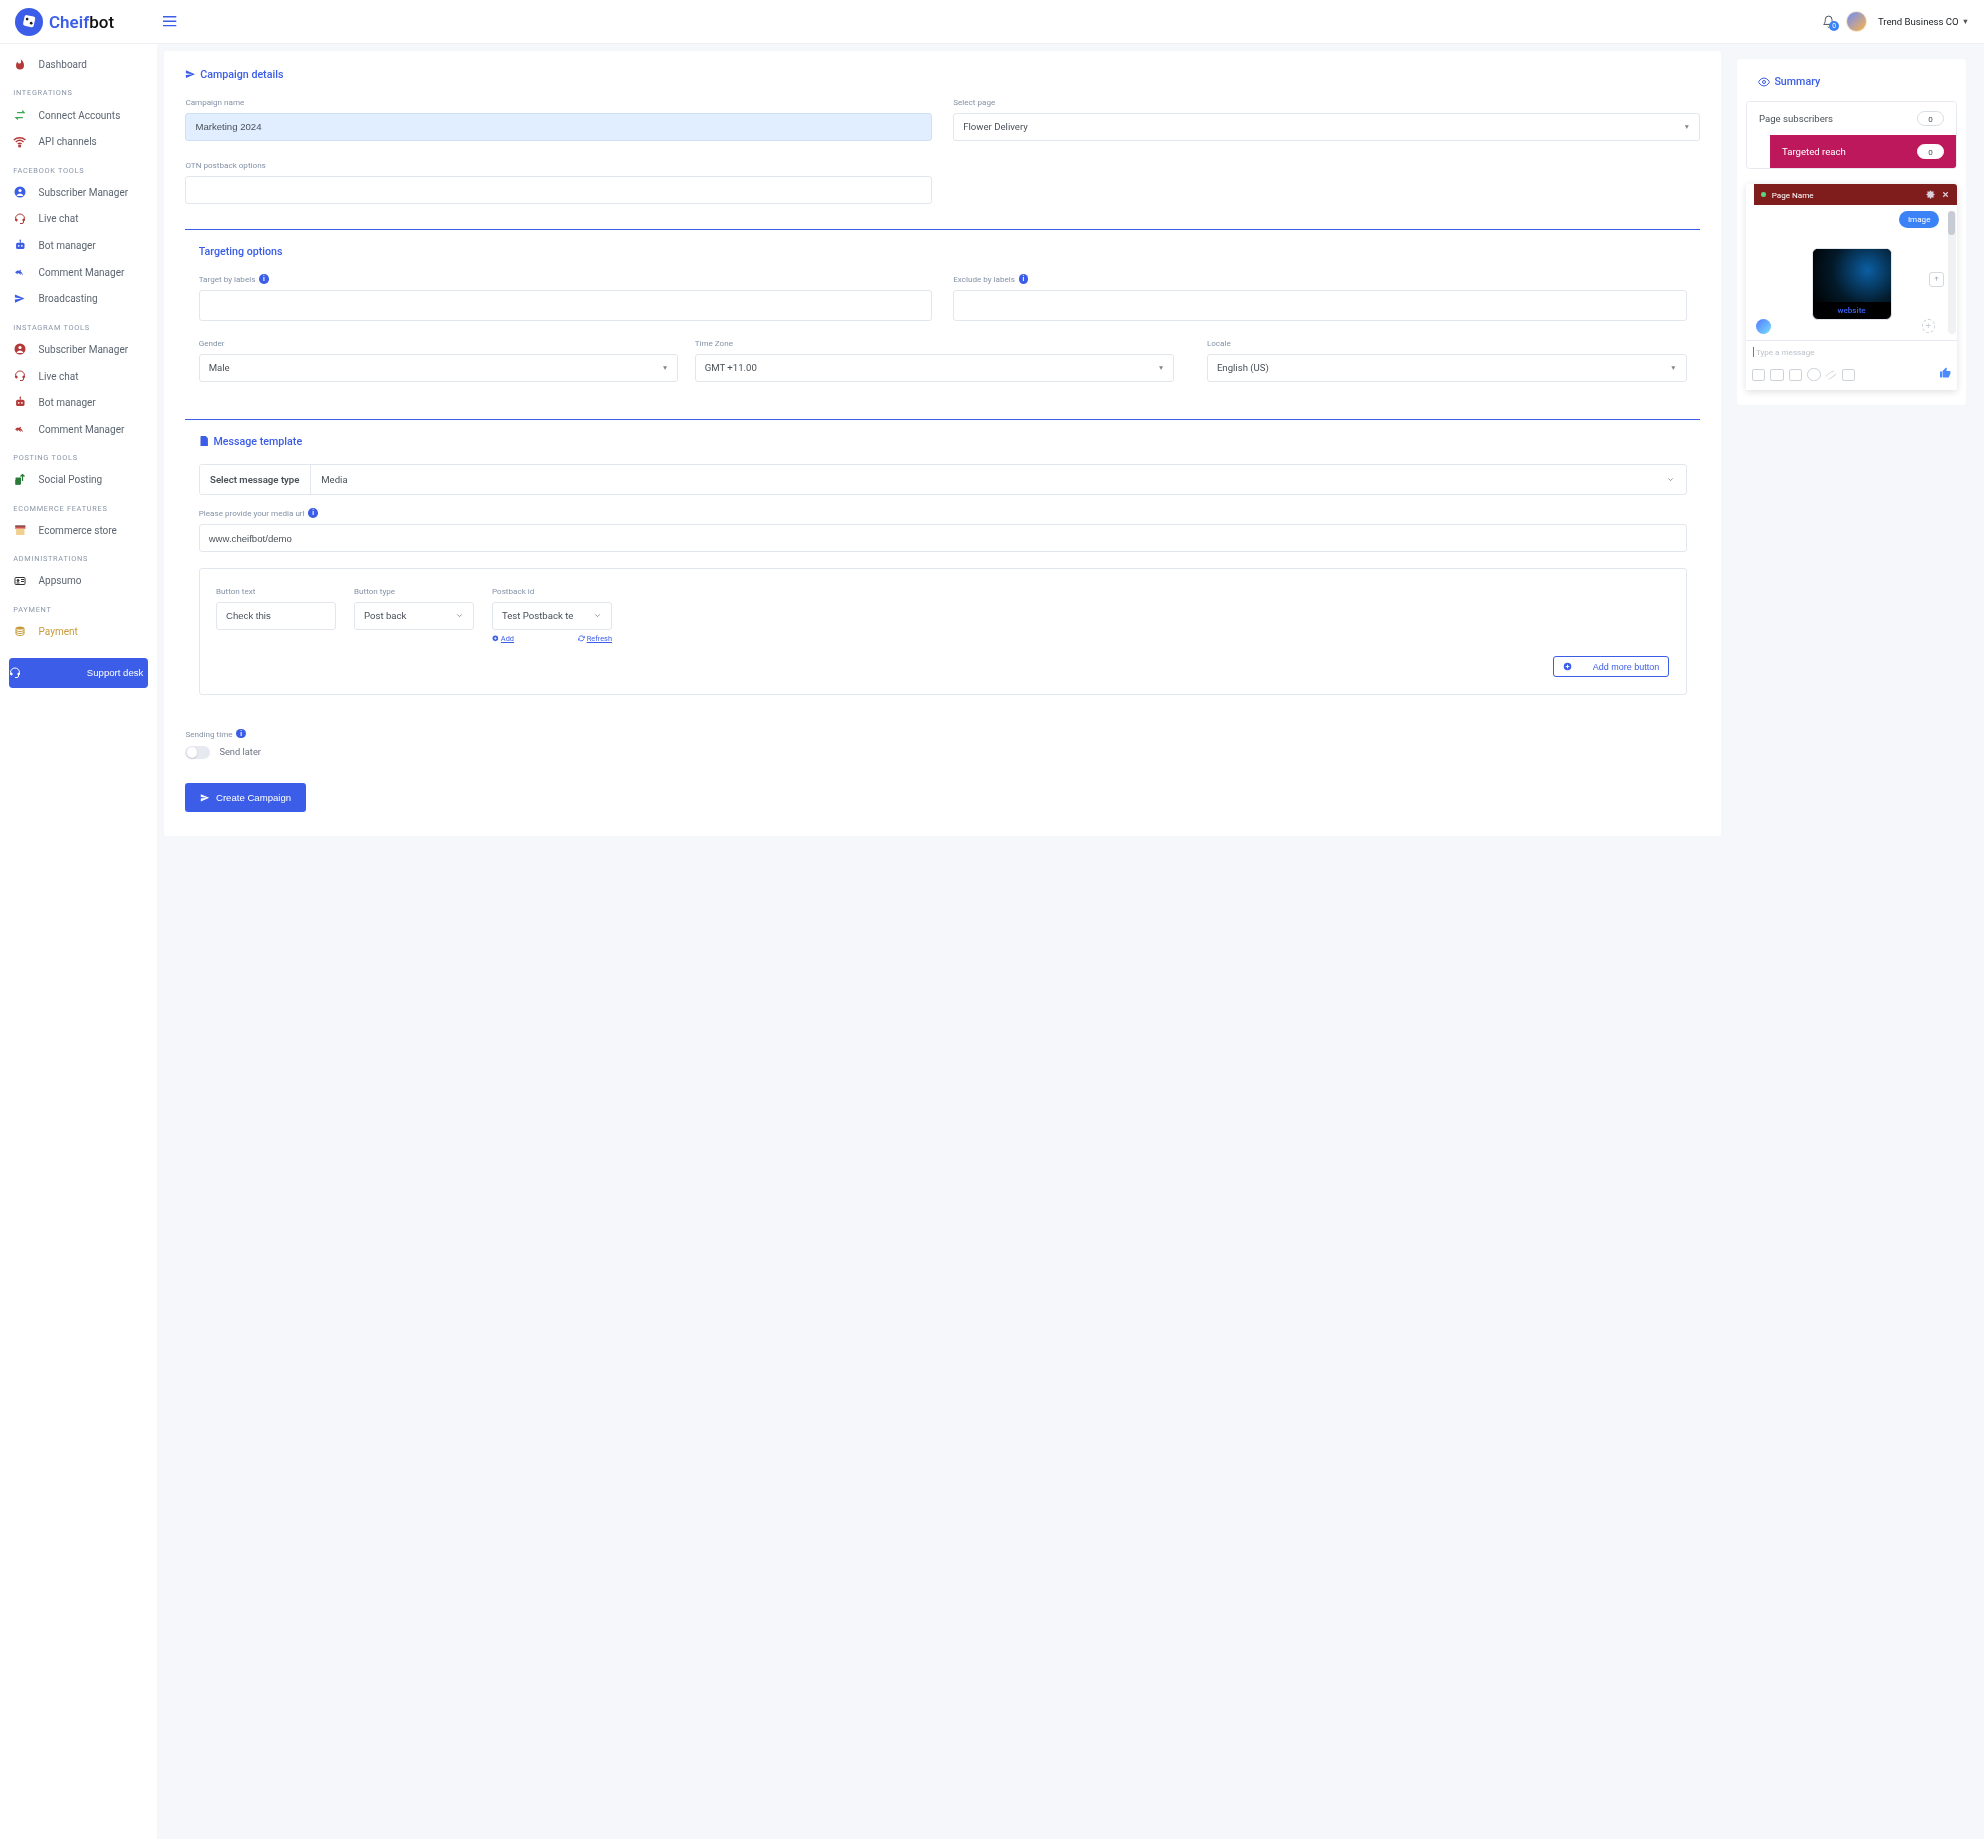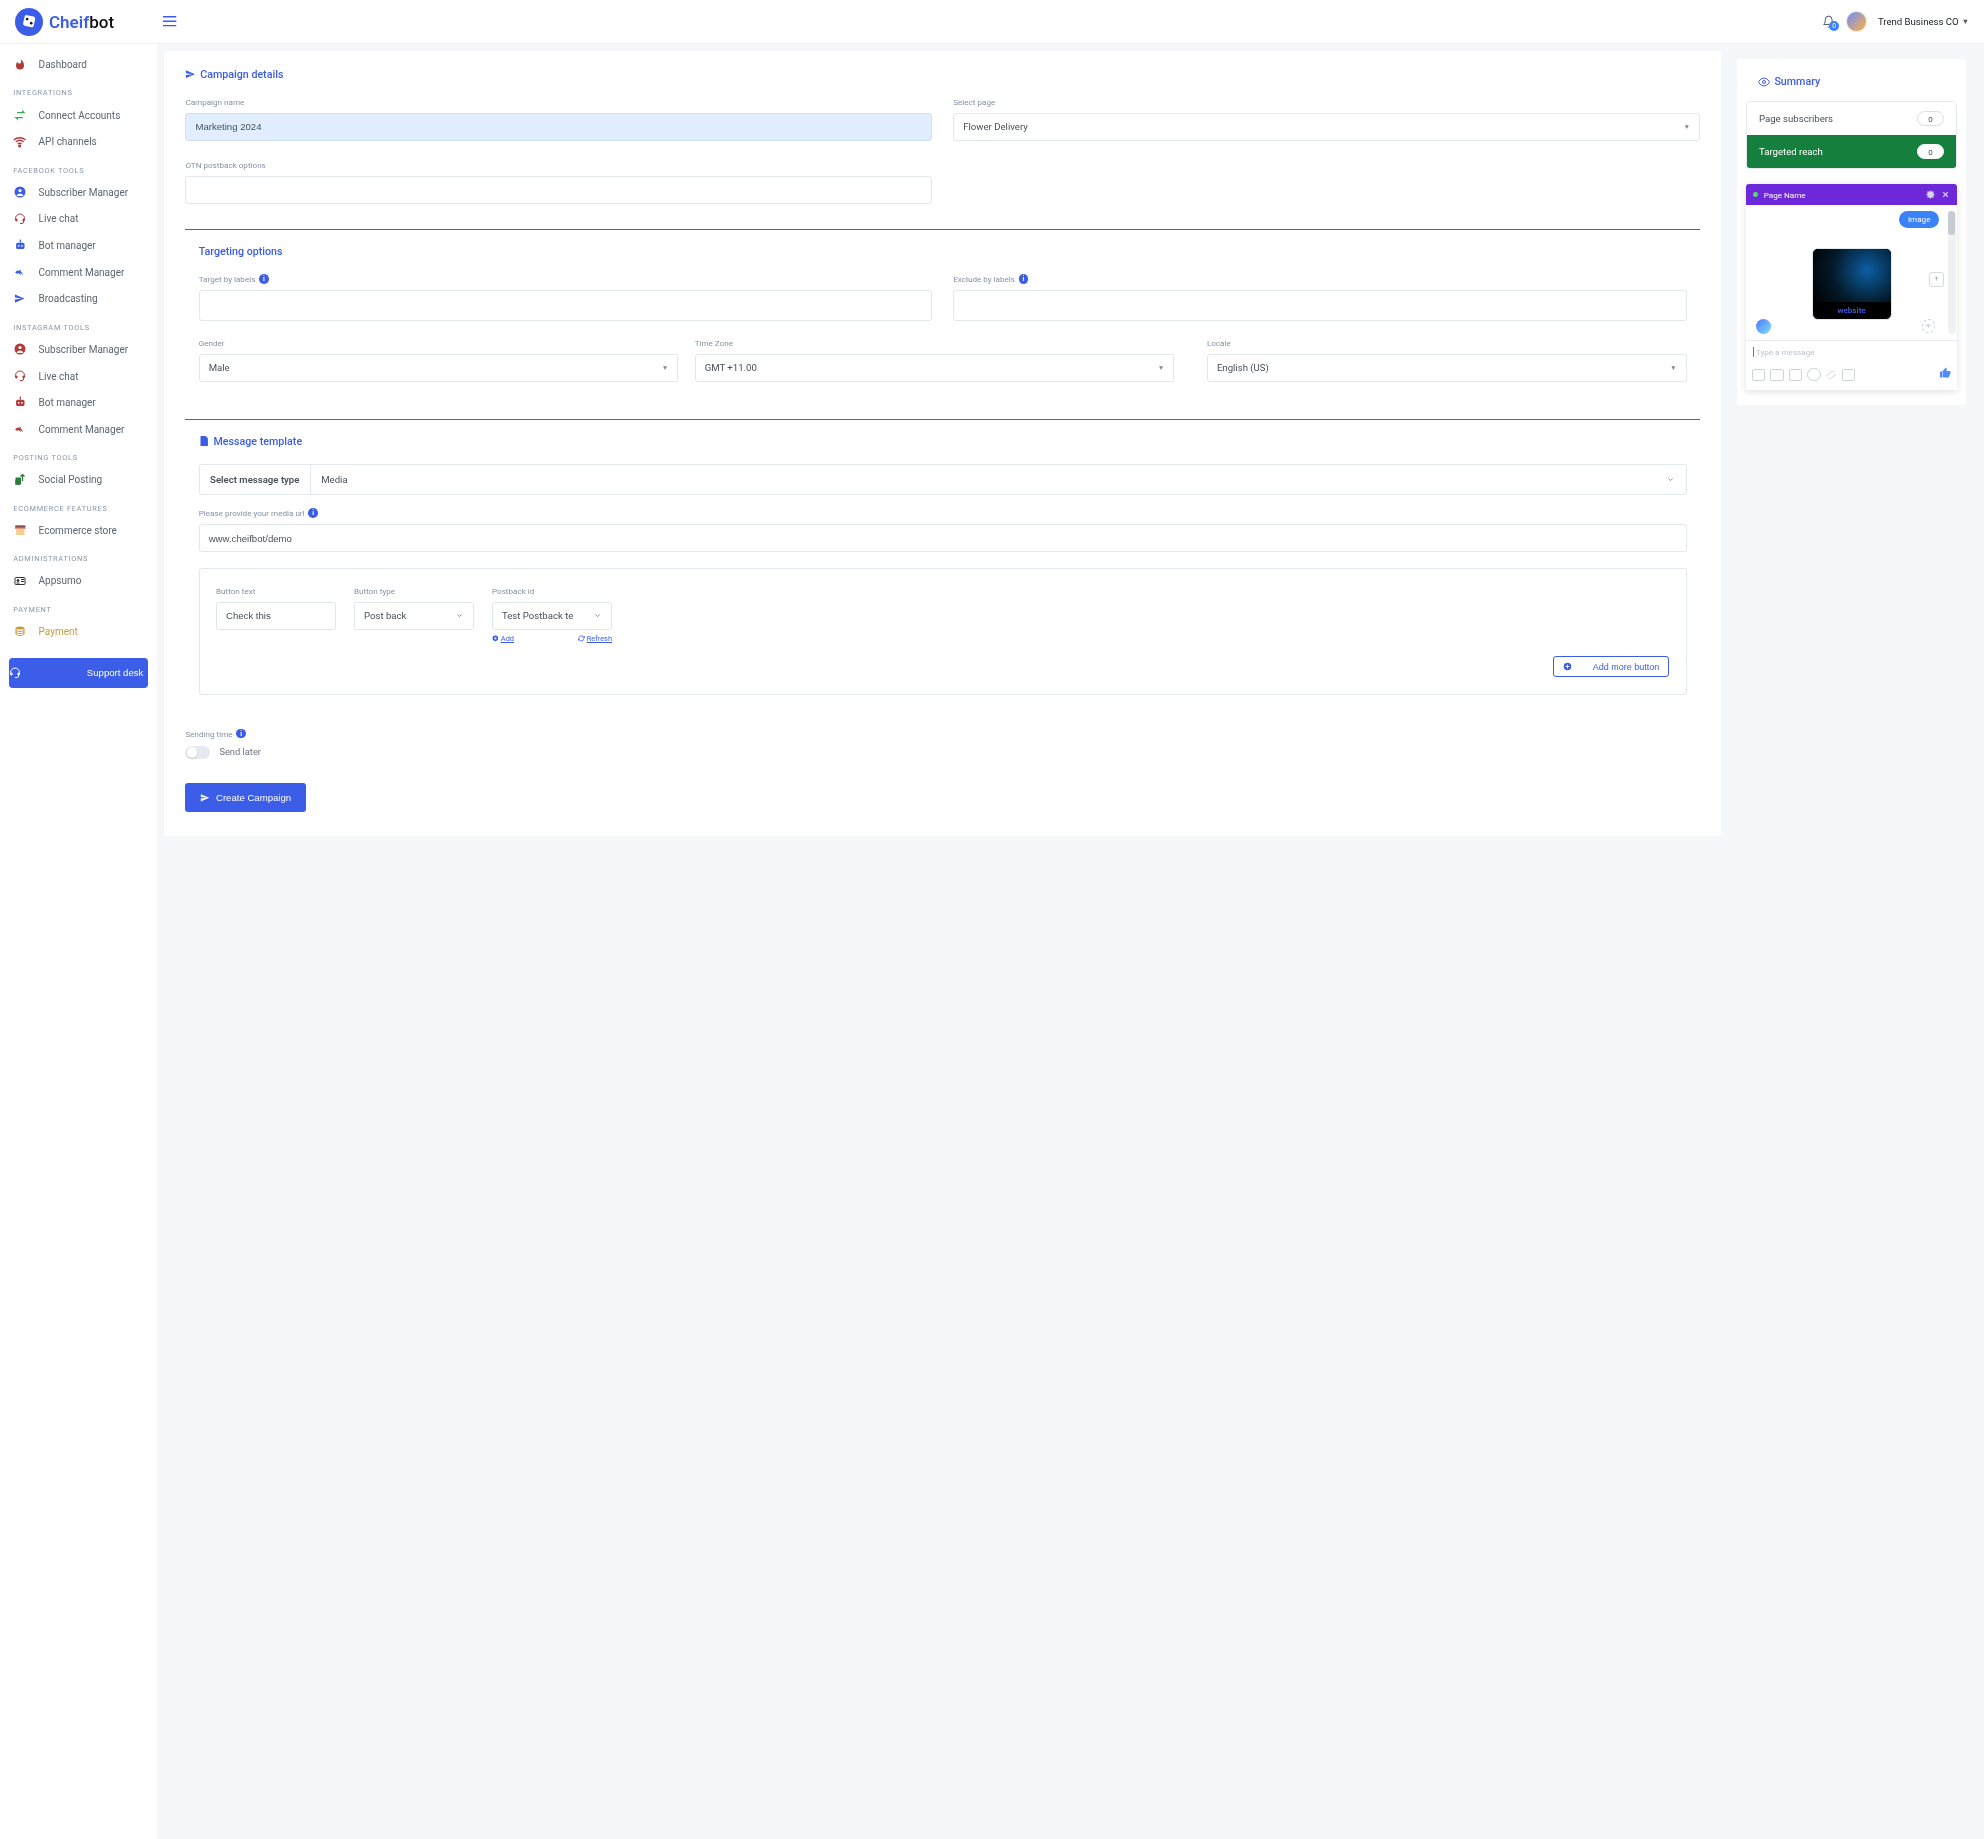--- a/index.html
+++ b/index.html
@@ -72,27 +72,27 @@
   .toggle{width:25px;height:13.3px;background:#e6e9ef;border-radius:15px;position:relative;cursor:pointer;}
   .toggle::after{content:"";width:10.4px;height:10.4px;background:#fff;border-radius:50%;position:absolute;left:1.5px;top:1.5px;box-shadow:0 0.7px 1.5px rgba(0,0,0,0.2);}
   .send-later{display:flex;gap:9px;margin-top:7.4px;}
   .primary-btn{background:#3b5de7;color:#fff;border:none;border-radius:3px;padding:9px 15px;font-size:9.6px;display:flex;align-items:center;gap:6px;cursor:pointer;margin-top:24px;}
   
   
   .summary-title{color:#3b5de7;font-size:10.7px;font-weight:500;display:flex;align-items:center;gap:4.4px;padding:16.3px 21px 13.3px;}
   .stat-box{border:0.7px solid #e6e9ef;border-radius:3.7px;margin:0 9px 15px;overflow:hidden;}
   .stat-row{display:flex;justify-content:space-between;align-items:center;padding:9px 12px;font-size:9.6px;}
   .stat-row.white{background:#fff;color:#495057;}
-  .stat-row.blue{background:#15803d;color:#fff;}
+  .stat-row.blue{background:#be185d;color:#fff;margin-left:23px;}
   .stat-badge{background:#fff;border:0.7px solid #d8dce4;border-radius:9px;padding:1.5px 10.4px;font-size:8.1px;color:#495057;}
   .stat-row.blue .stat-badge{border-color:#fff;}
   
   
   .preview{margin:0 9px;box-shadow:0 1.5px 7.4px rgba(0,0,0,0.12);border-radius:3px 3px 0 0;overflow:hidden;background:#fff;}
-  .pv-head{background:#6d28d9;color:#fff;padding:5.2px 7.4px;display:flex;align-items:center;font-size:8.1px;}
+  .pv-head{background:#7f1d1d;color:#fff;padding:5.2px 7.4px;display:flex;align-items:center;font-size:8.1px;margin-left:8px;}
   .pv-head .dot{width:4.4px;height:4.4px;background:#5bd37a;border-radius:50%;margin-right:6px;}
   .pv-head .pvr{margin-left:auto;display:flex;gap:6px;opacity:0.85;}
   .pv-body{padding:6px 7.4px 6px;display:flex;flex-direction:column;position:relative;min-height:126px;}
   .pv-scrollbar{position:absolute;right:1.5px;top:6px;bottom:6px;width:8.1px;background:#f0f1f3;border-radius:4.4px;}
   .pv-scroll-thumb{position:absolute;left:0.7px;top:0.7px;width:6.7px;height:24px;background:#c6cbd4;border-radius:3.7px;}
   .pv-chip{align-self:flex-end;background:#3b82f6;color:#fff;font-size:8.1px;border-radius:12px;padding:3.7px 9px;margin-right:10.4px;margin-bottom:7.4px;}
   .pv-card{align-self:center;width:80px;border:0.7px solid #e4e7ec;border-radius:6px;overflow:hidden;margin:12px 0 3px;background:#000000;}
   .pv-img{height:53px;background:radial-gradient(circle at 70% 40%, #0b5fa3 0%, #031a2a 55%, #000 100%);}
   .pv-link{text-align:center;font-size:8.1px;color:#3b5de7;padding:3.7px 0;font-weight:600;}
   .pv-bottom{display:flex;align-items:center;gap:4.4px;padding:0 3px;}

